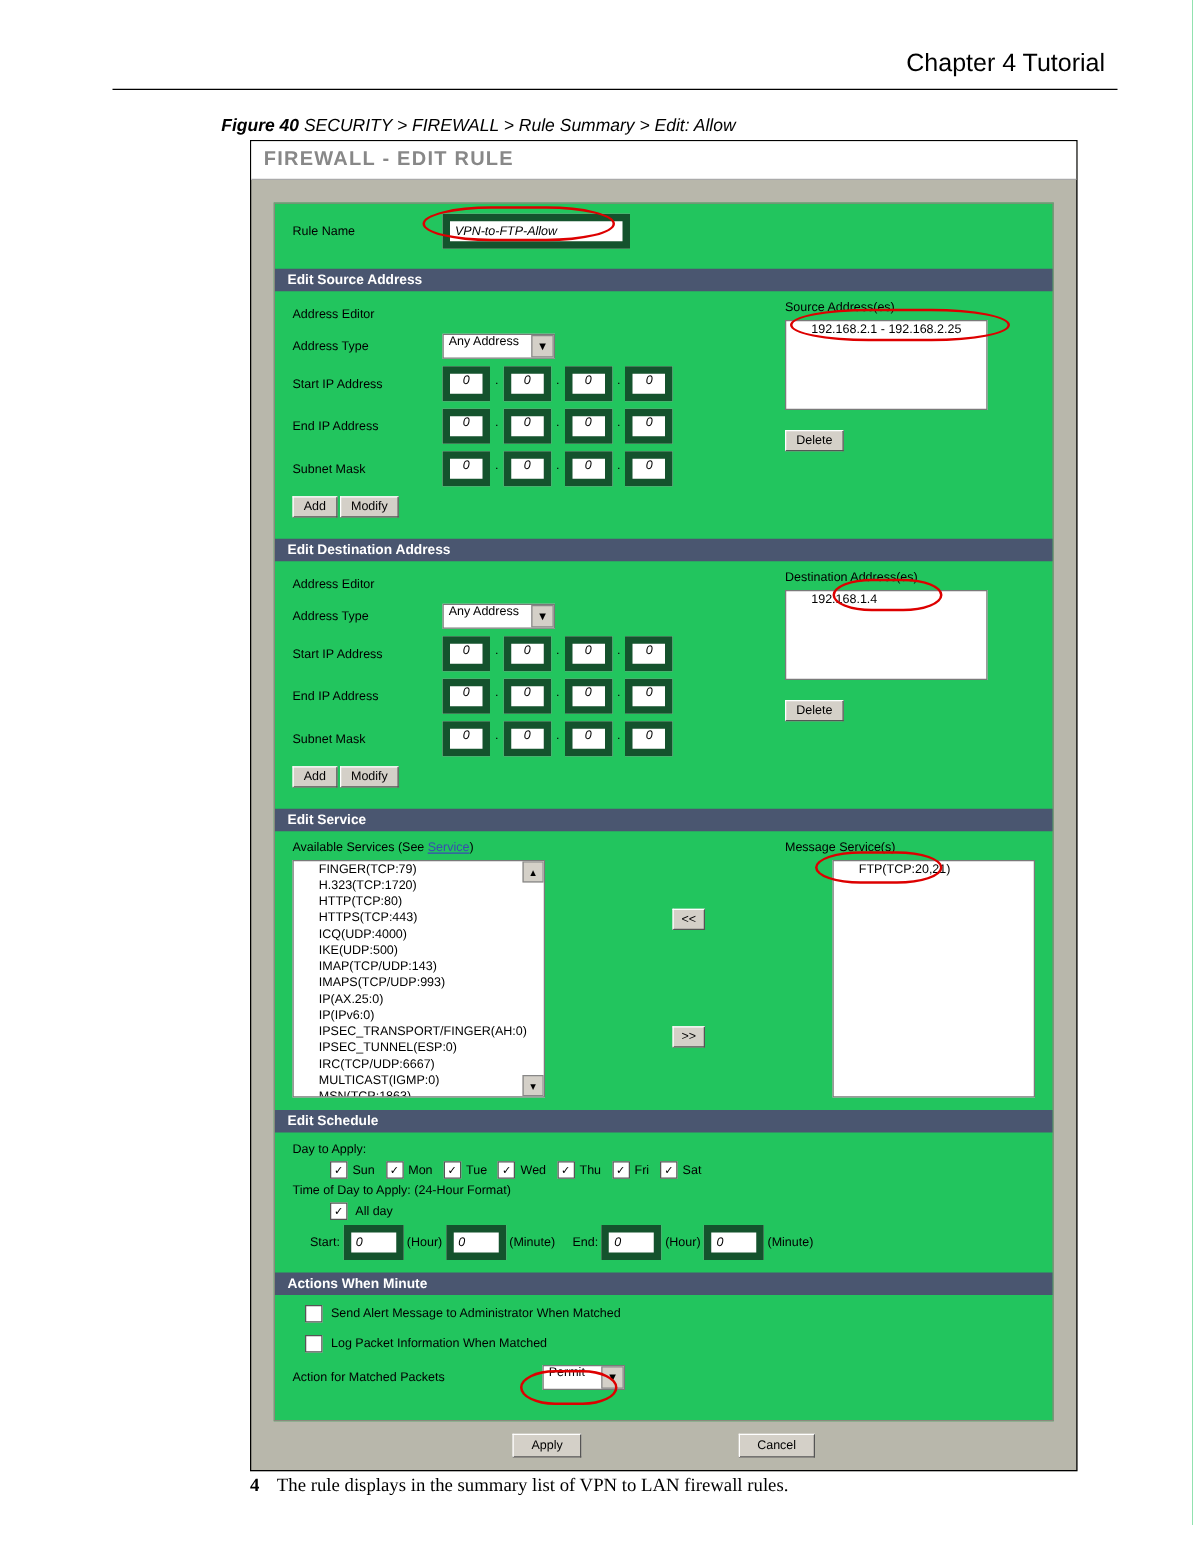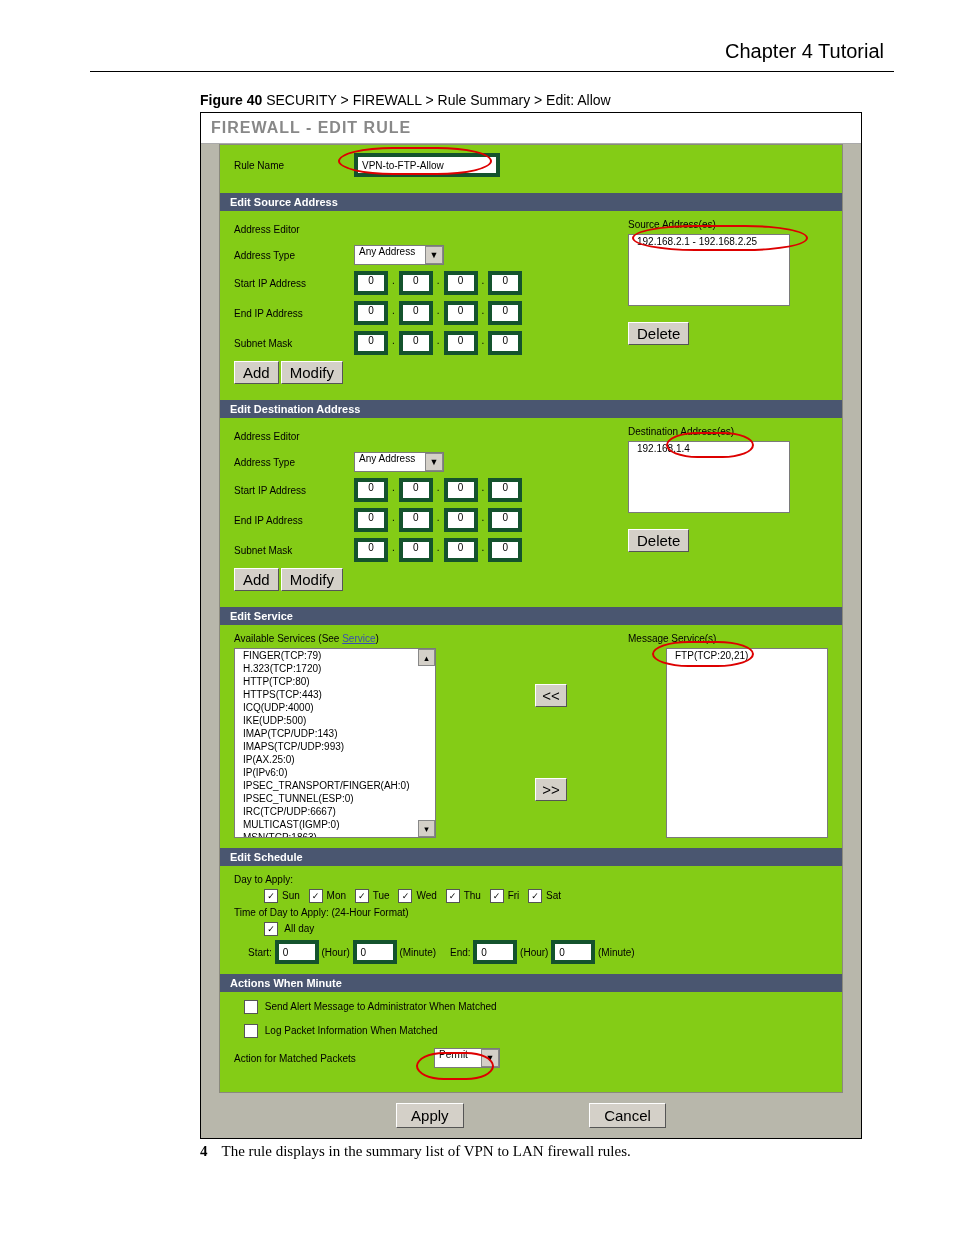--- a/index.html
+++ b/index.html
@@ -17,21 +17,22 @@
     text-align: right;
     font-size: 20px;
     padding: 0 10px 8px 0;
   }
   .hr {
     border-top: 1.5px solid #000;
     margin-bottom: 20px;
   }
   .figure-caption {
     font-size: 14px;
-    margin: 0 0 4px 110px;
+    margin: 0 0 4px 87px;
+    font-style: italic;
   }
   .figure-caption b { font-weight: bold; }
   .screenshot {
     border: 1px solid #000;
     margin-left: 110px;
     width: 660px;
     background: #b8b7ab;
     font-family: Verdana, sans-serif;
     font-size: 10px;
     color: #000;
@@ -40,58 +41,58 @@
   .title-bar {
     background: #fff;
     color: #888;
     font-size: 16px;
     font-weight: bold;
     letter-spacing: 1px;
     padding: 6px 10px;
     border-bottom: 1px solid #aaa;
   }
   .inner {
-    margin: 0 18px 8px 18px;
-    background: #84cc16;
+    margin: 18px 18px 8px 18px;
+    background: #22c55e;
     border: 1px solid #8a897d;
     padding: 0 0 8px 0;
   }
   .section-body { padding: 8px 14px 10px 14px; }
   .row { display:flex; align-items:center; margin-bottom:6px; min-height:20px; }
   .lbl { width: 120px; }
   .lbl-wide { width: 200px; }
   .input {
-    background:#fff; border:4px solid #14532d; height:16px;
-    padding:0 4px; display:inline-flex; align-items:center; font-size:10px;
+    background:#fff; border:6px solid #14532d; height:16px;
+    padding:0 4px; display:inline-flex; align-items:center; font-size:10px;font-style:italic;
   }
   .oct { width:18px; text-align:center; display:inline-block; }
   .dot { margin:0 4px; }
   .select {
     background:#fff; border:1px solid #7a7a7a; height:18px;
     display:inline-flex; font-size:10px;
     padding-left:4px;
   }
   .select .arrow {
     width:16px; height:16px; background:#d4d0c8; border:1px solid #888;
     margin-left:4px; display:flex; align-items:center; justify-content:center;
     font-size:9px; color:#000;
   }
   .win-btn {
     background:#d4d0c8; border:1px solid #fff; border-right-color:#555; border-bottom-color:#555;
-    font-size:15px; padding:2px 8px; display:inline-block; cursor:default;
+    font-size:10px; padding:2px 8px; display:inline-block; cursor:default;
   }
   .section-header {
     background:#4a5670; color:#fff; font-size:11px; font-weight:bold;
     padding:3px 10px;
   }
   .listbox {
     background:#fff; border:1px solid #7a7a7a; font-size:10px;
     overflow:hidden; position:relative;
   }
-  .listbox .item { padding:1px 8px; white-space:nowrap; }
+  .listbox .item { padding:1px 20px; white-space:nowrap; }
   .scroll-up, .scroll-down {
     position:absolute; right:0; width:15px; height:15px;
     background:#d4d0c8; border:1px solid #888; font-size:9px;
     display:flex; align-items:center; justify-content:center;
   }
   .scroll-up { top:0; }
   .scroll-down { bottom:0; }
   .link { color:#3a4db0; text-decoration:underline; }
   .checkbox {
     width:12px; height:12px; background:#fff; border:1px solid #555;

